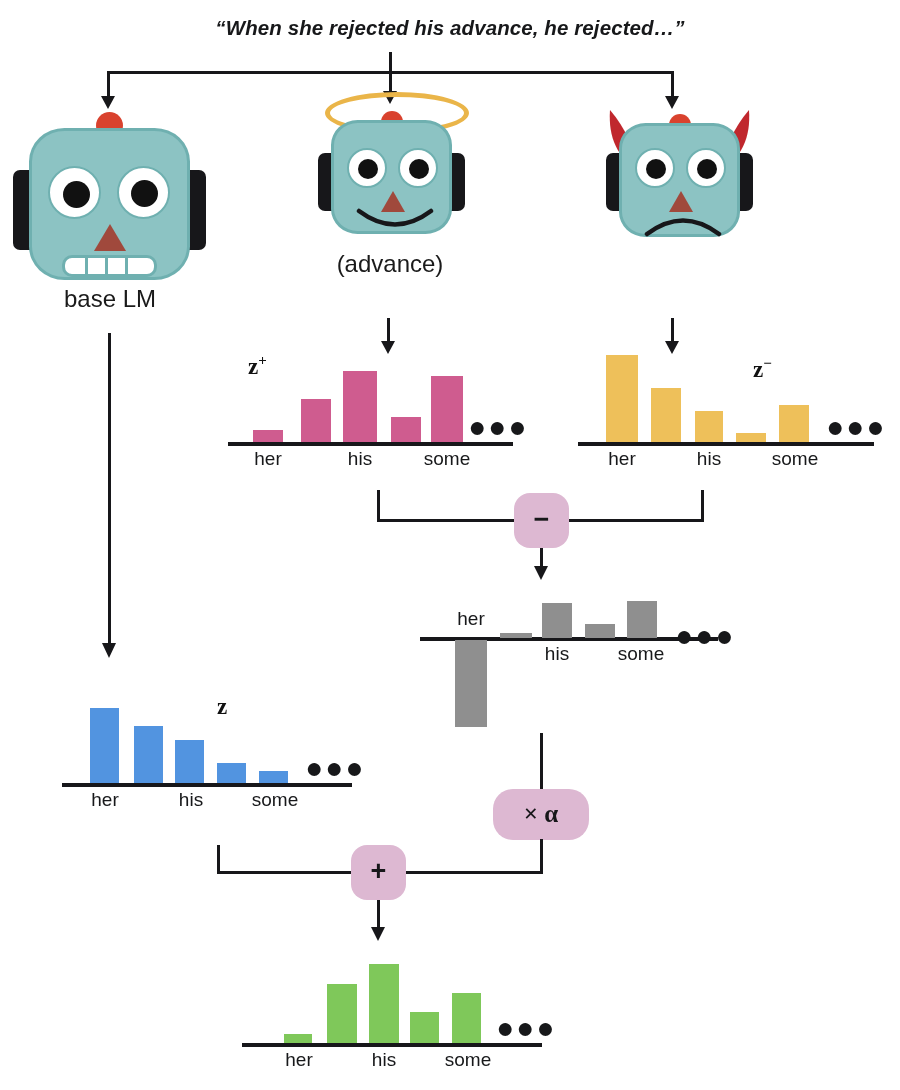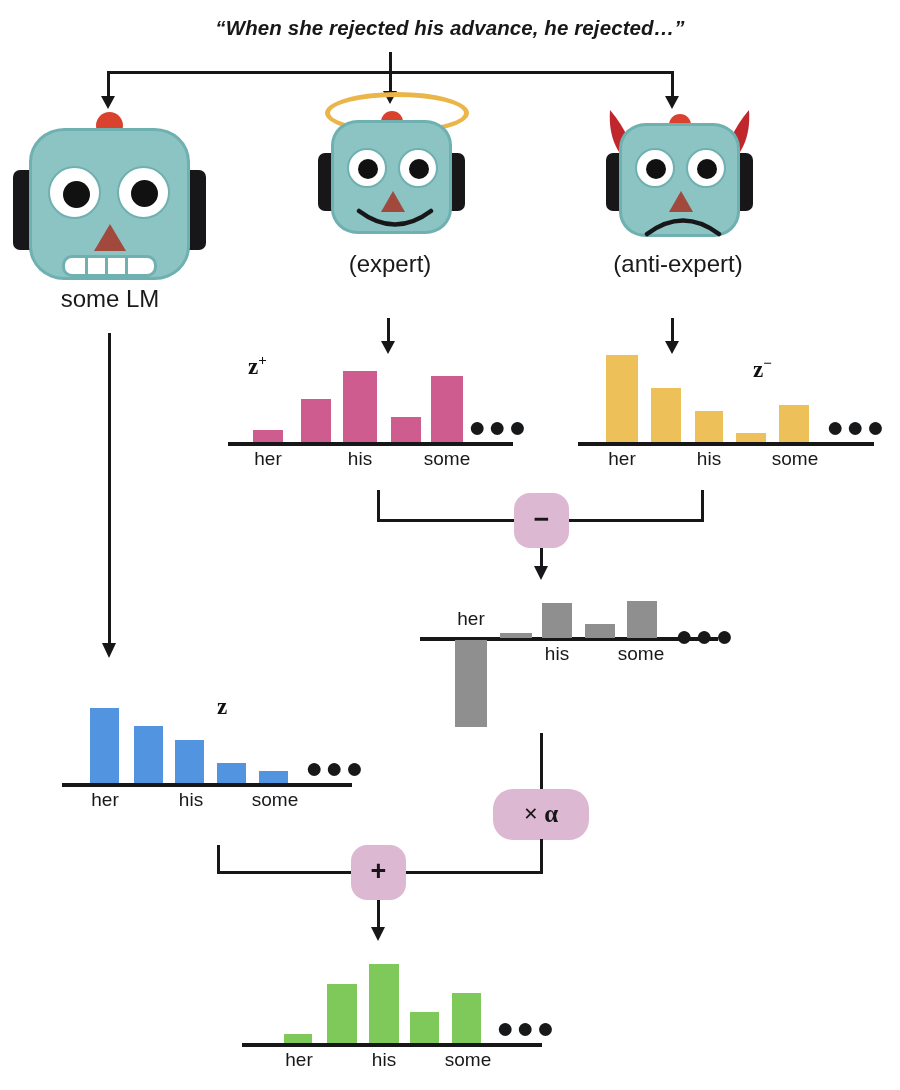--- a/index.html
+++ b/index.html
@@ -78,21 +78,21 @@
     </div>
     <div class="nose" style="left:62px;top:93px;border-width:0 16px 27px 16px;border-bottom-color:#a0493c;"></div>
     <div class="mouth-rect" style="left:30px;top:124px;width:95px;height:22px;">
       <div class="tooth" style="left:20px;top:0;height:16px;"></div>
       <div class="tooth" style="left:40px;top:0;height:16px;"></div>
       <div class="tooth" style="left:60px;top:0;height:16px;"></div>
     </div>
   </div>
 </div>
 <div class="lmlabel" style="left:10px;top:283px;width:200px;">
-  <div>some LM</div>
+  <div>base LM</div>
 </div>
 
 <div class="robot" style="left:300px;top:88px;width:180px;height:150px;">
   <div class="halo" style="left:25px;top:4px;width:134px;height:32px;"></div>
   <div class="antenna-ball" style="left:81px;top:23px;width:22px;height:22px;"></div>
   <div class="ear" style="left:18px;top:65px;width:25px;height:58px;"></div>
   <div class="ear" style="left:140px;top:65px;width:25px;height:58px;"></div>
   <div class="head" style="left:31px;top:32px;width:121px;height:114px;">
     <div class="eye" style="left:13px;top:25px;width:40px;height:40px;">
       <div class="pupil" style="left:9px;top:9px;width:20px;height:20px;"></div>
@@ -100,21 +100,21 @@
     <div class="eye" style="left:64px;top:25px;width:40px;height:40px;">
       <div class="pupil" style="left:9px;top:9px;width:20px;height:20px;"></div>
     </div>
     <div class="nose" style="left:47px;top:68px;border-width:0 12px 21px 12px;border-bottom-color:#a0493c;"></div>
     <svg style="position:absolute;left:22px;top:84px;" width="78" height="28">
       <path d="M3 4 Q39 31 75 4" stroke="#17171a" stroke-width="4.5" fill="none" stroke-linecap="round"></path>
     </svg>
   </div>
 </div>
 <div class="lmlabel" style="left:288px;top:248px;width:204px;">
-  <div>(expert)</div>
+  <div>(advance)</div>
 </div>
 
 <div class="robot" style="left:588px;top:88px;width:180px;height:150px;">
   <svg class="horn" style="left:16px;top:18px;" width="75" height="80">
     <path d="M6 4 C4 32 14 52 34 64 C30 44 22 22 6 4 Z" fill="#c0272d"></path>
   </svg>
   <svg class="horn" style="left:92px;top:18px;" width="75" height="80">
     <path d="M69 4 C71 32 61 52 41 64 C45 44 53 22 69 4 Z" fill="#c0272d"></path>
   </svg>
   <div class="antenna-ball" style="left:81px;top:26px;width:22px;height:22px;"></div>
@@ -127,21 +127,20 @@
     <div class="eye" style="left:64px;top:22px;width:40px;height:40px;">
       <div class="pupil" style="left:9px;top:9px;width:20px;height:20px;"></div>
     </div>
     <div class="nose" style="left:47px;top:65px;border-width:0 12px 21px 12px;border-bottom-color:#a0493c;"></div>
     <svg style="position:absolute;left:22px;top:86px;" width="78" height="28">
       <path d="M3 22 Q39 -5 75 22" stroke="#17171a" stroke-width="4.5" fill="none" stroke-linecap="round"></path>
     </svg>
   </div>
 </div>
 <div class="lmlabel" style="left:576px;top:248px;width:204px;">
-  <div>(anti-expert)</div>
 </div>
 
 <div>
   <div class="ln abs" style="left:387px;top:318px;width:3px;height:26px;"></div>
   <div class="arrowhead" style="left:381px;top:341px;border-width:13px 7.5px 0 7.5px;"></div>
 </div>
 <div>
   <div class="ln abs" style="left:671px;top:318px;width:3px;height:26px;"></div>
   <div class="arrowhead" style="left:665px;top:341px;border-width:13px 7.5px 0 7.5px;"></div>
 </div>

